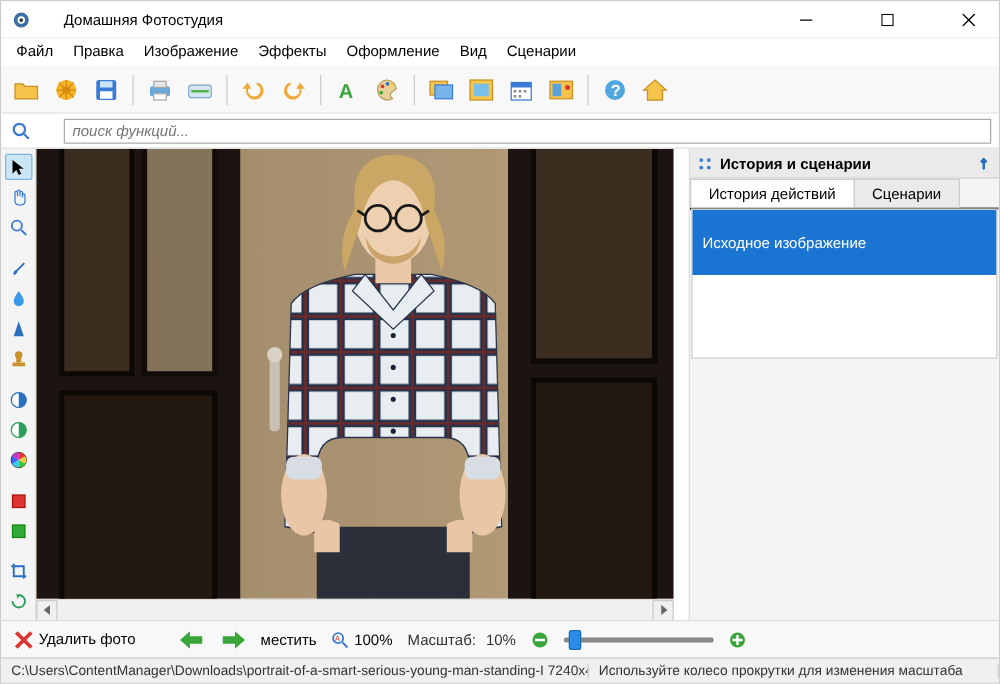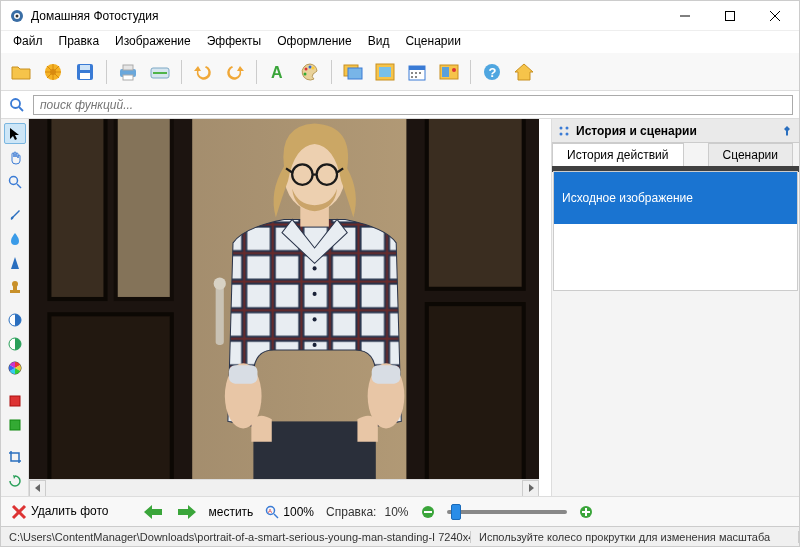--- a/index.html
+++ b/index.html
@@ -1,50 +1,50 @@
 <!DOCTYPE html>
 <html><head>
 <meta charset="utf-8">
 <style>
 * { box-sizing: border-box; margin: 0; padding: 0; font-family: 'Segoe UI', Tahoma, sans-serif; }
 body { width: 800px; height: 547px; background: #fff; overflow: hidden; border: 1px solid #ccc; display: flex; flex-direction: column; font-size: 12px; }
 
-.titlebar { height: 30px; display: flex; align-items: center; padding: 0 2px 0 8px; background: #fff; border-bottom: 1px solid #eee; }
+.titlebar { height: 30px; display: flex; align-items: center; padding: 0 2px 0 8px; background: #fff; border-bottom: 1px solid #eee; gap: 20px; }
 .titlebar .app-icon { width: 16px; height: 16px; margin-right: 6px; }
 .titlebar .title { flex: 1; font-size: 12px; color: #000; }
 .titlebar .win-btn { width: 45px; height: 29px; display: flex; align-items: center; justify-content: center; cursor: pointer; }
 
 .menubar { height: 22px; display: flex; align-items: stretch; padding: 0 4px; background: #fff; font-size: 12px; }
 .menubar .menu-item { padding: 3px 8px; cursor: pointer; }
 
 .toolbar { height: 38px; display: flex; align-items: center; padding: 2px 6px; gap: 4px; background: #f8f8f8; border-bottom: 1px solid #ddd; }
 .tb-btn { width: 28px; height: 28px; display: flex; align-items: center; justify-content: center; border-radius: 3px; cursor: pointer; }
 .tb-sep { width: 1px; height: 24px; background: #ccc; margin: 0 3px; }
 
-.searchbar { height: 28px; display: flex; align-items: center; padding: 3px 6px; gap: 6px; background: #fff; border-bottom: 1px solid #ddd; }
+.searchbar { height: 28px; display: flex; align-items: center; padding: 3px 6px; gap: 24px; background: #fff; border-bottom: 1px solid #ddd; }
 .search-icon-box { width: 20px; height: 20px; display: flex; align-items: center; justify-content: center; }
 .search-input { flex: 1; height: 20px; border: 1px solid #aaa; padding: 0 6px; font-size: 12px; font-style: italic; color: #888; }
 
 .main-area { flex: 1; display: flex; overflow: hidden; }
 
 .left-tools { width: 28px; background: #f4f4f4; border-right: 1px solid #ddd; display: flex; flex-direction: column; align-items: center; padding: 4px 0; gap: 3px; }
 .tool-btn { width: 22px; height: 22px; display: flex; align-items: center; justify-content: center; cursor: pointer; border-radius: 2px; }
 .tool-btn.active { background: #cde6f7; border: 1px solid #7ab6e0; }
 
 .canvas-area { flex: 1; display: flex; flex-direction: column; background: #fff; }
 .canvas { flex: 1; background: #fff; display: flex; align-items: flex-start; justify-content: flex-start; overflow: hidden; position: relative; }
 .photo { width: 100%; height: 100%; position: relative; }
 .hscroll { height: 17px; background: #f0f0f0; border-top: 1px solid #ddd; display: flex; align-items: center; }
 .hscroll .arrow { width: 17px; height: 17px; display: flex; align-items: center; justify-content: center; background: #f0f0f0; border: 1px solid #ccc; cursor: pointer; }
 .hscroll .track { flex: 1; height: 17px; }
 
 .right-panel { width: 248px; background: #f4f4f4; border-left: 1px solid #ddd; display: flex; flex-direction: column; margin-left: 12px; }
 .panel-header { height: 24px; background: #eaeaea; border-bottom: 1px solid #ccc; display: flex; align-items: center; padding: 0 6px; font-weight: bold; gap: 6px; }
 .panel-header .pin { margin-left: auto; color: #2a6fbf; cursor: pointer; }
-.panel-tabs { display: flex; border-bottom: 6px solid #404040; background: #f4f4f4; gap: 25px; }
+.panel-tabs { display: flex; border-bottom: 2px solid #404040; background: #f4f4f4; }
 .panel-tab { padding: 4px 14px; font-size: 12px; border: 1px solid #ccc; border-bottom: none; background: #fff; margin-right: -1px; cursor: pointer; }
 .panel-tab.inactive { background: #eaeaea; }
 .history-list { background: #fff; height: 120px; border: 1px solid #ccc; margin: -1px 1px 0 1px; }
 .history-item { padding: 19px 8px; font-size: 12px; }
 .history-item.selected { background: #1a74d1; color: #fff; }
 
 .bottom-bar { height: 30px; border-top: 1px solid #ddd; display: flex; align-items: center; padding: 0 6px; gap: 8px; background: #f8f8f8; font-size: 12px; }
 .bb-btn { display: flex; align-items: flex-start; gap: 4px; cursor: pointer; padding: 2px 4px; }
 .zoom-label { color: #333; }
 .slider { width: 120px; height: 4px; background: #888; position: relative; border-radius: 2px; }
@@ -445,21 +445,21 @@
   <div class="bb-btn">
     <span>
         <svg width="14" height="14">
           <circle cx="5.5" cy="5.5" r="4" fill="none" stroke="#3a7bd5" stroke-width="1.5"></circle>
           <text x="3" y="8" font-size="6" fill="#d33">A</text>
           <line x1="9" y1="9" x2="13" y2="13" stroke="#3a7bd5" stroke-width="1.5"></line>
         </svg>
       </span>
     <span>100%</span>
   </div>
-  <span class="zoom-label">Справка:</span>
+  <span class="zoom-label">Масштаб:</span>
   <span class="zoom-label">10%</span>
   <div class="bb-btn">
       <svg width="14" height="14">
         <circle cx="7" cy="7" r="6" fill="#3aa53a"></circle>
         <rect x="3" y="6" width="8" height="2" fill="#fff"></rect>
       </svg>
     </div>
   <div class="slider">
       <div class="knob"></div>
     </div>

